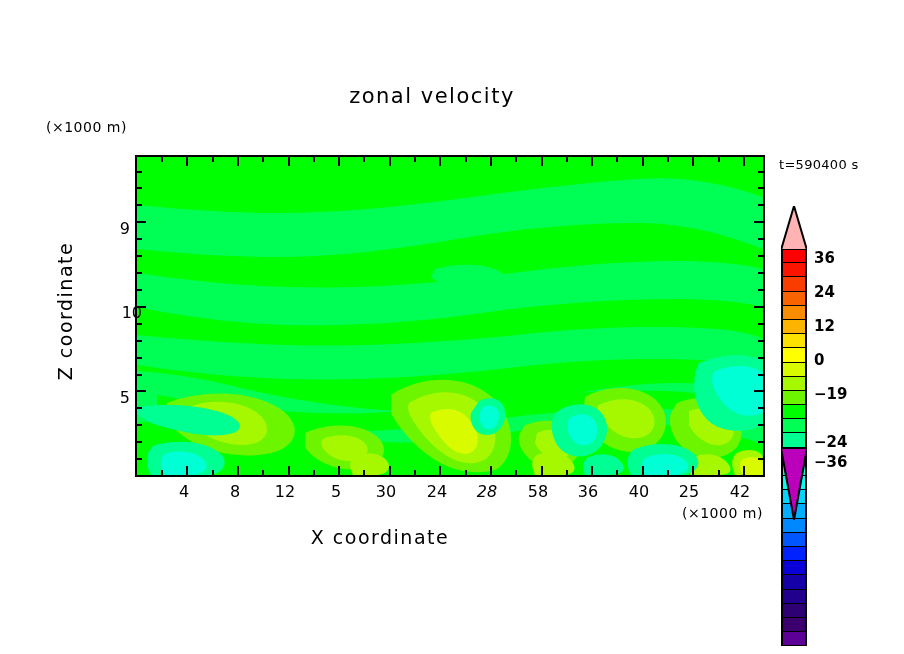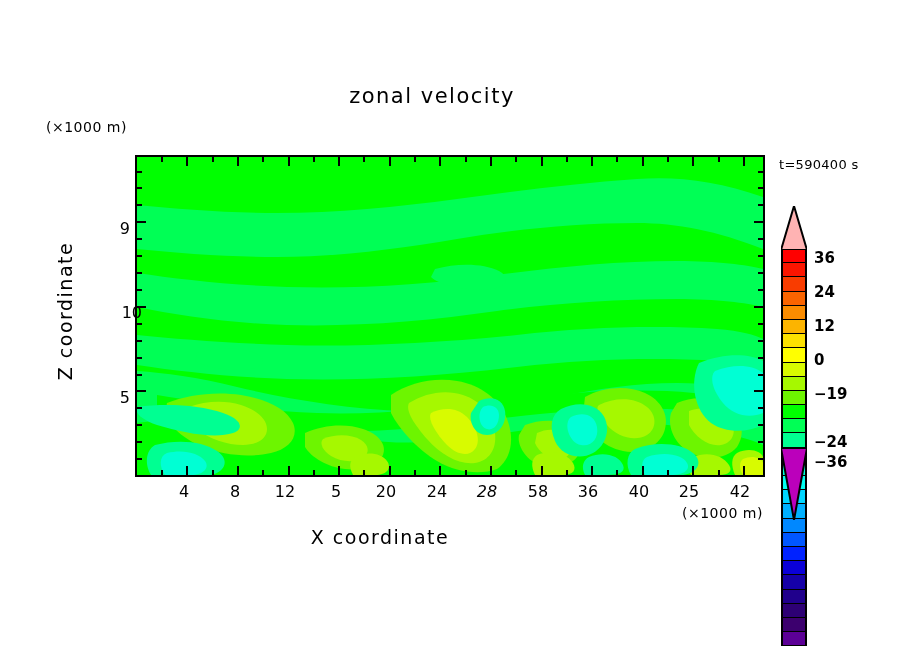--- a/index.html
+++ b/index.html
@@ -268,21 +268,21 @@
   <div class="yright major" style="top:64.2px;"></div>
   <div class="yright minor" style="top:47.3px;"></div>
   <div class="yright minor" style="top:30.4px;"></div>
   <div class="yright minor" style="top:13.5px;"></div>
 </div>
 
 <div class="abs xticklabel" style="left:164px;top:482px;">4</div>
 <div class="abs xticklabel" style="left:215px;top:482px;">8</div>
 <div class="abs xticklabel" style="left:265px;top:482px;">12</div>
 <div class="abs xticklabel" style="left:316px;top:482px;">5</div>
-<div class="abs xticklabel" style="left:366px;top:482px;">20</div>
+<div class="abs xticklabel" style="left:366px;top:482px;">30</div>
 <div class="abs xticklabel" style="left:417px;top:482px;">24</div>
 <div class="abs xticklabel" style="left:467px;top:482px;font-style:italic;">28</div>
 <div class="abs xticklabel" style="left:518px;top:482px;">58</div>
 <div class="abs xticklabel" style="left:568px;top:482px;">36</div>
 <div class="abs xticklabel" style="left:619px;top:482px;">40</div>
 <div class="abs xticklabel" style="left:669px;top:482px;">25</div>
 <div class="abs xticklabel" style="left:720px;top:482px;">42</div>
 
 <div class="abs yticklabel" style="left:96px;top:388px;">5</div>
 <div class="abs yticklabel" style="left:108px;top:303px;">10</div>

